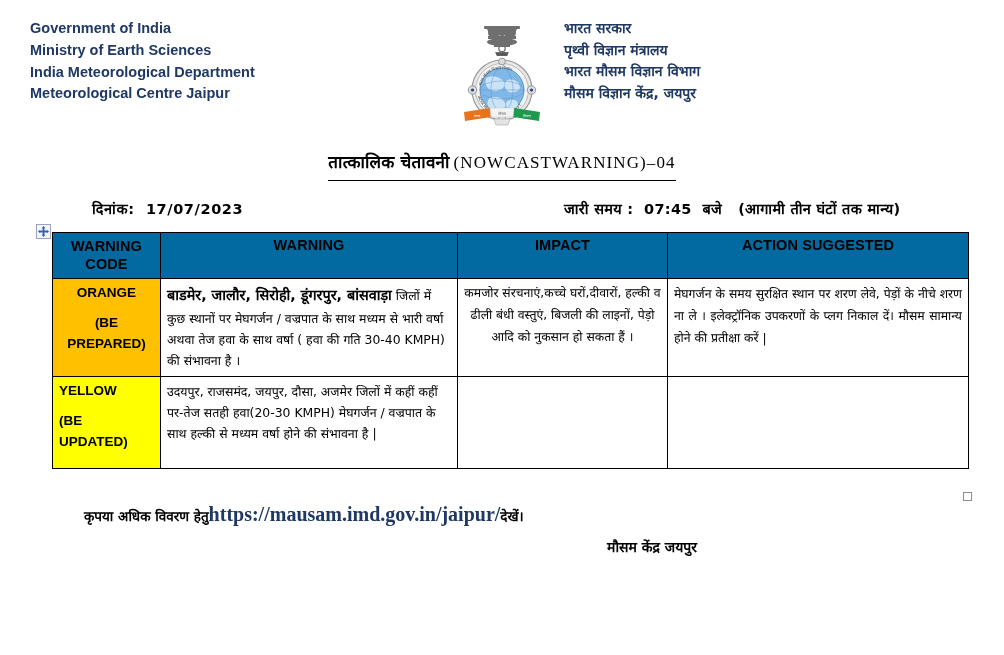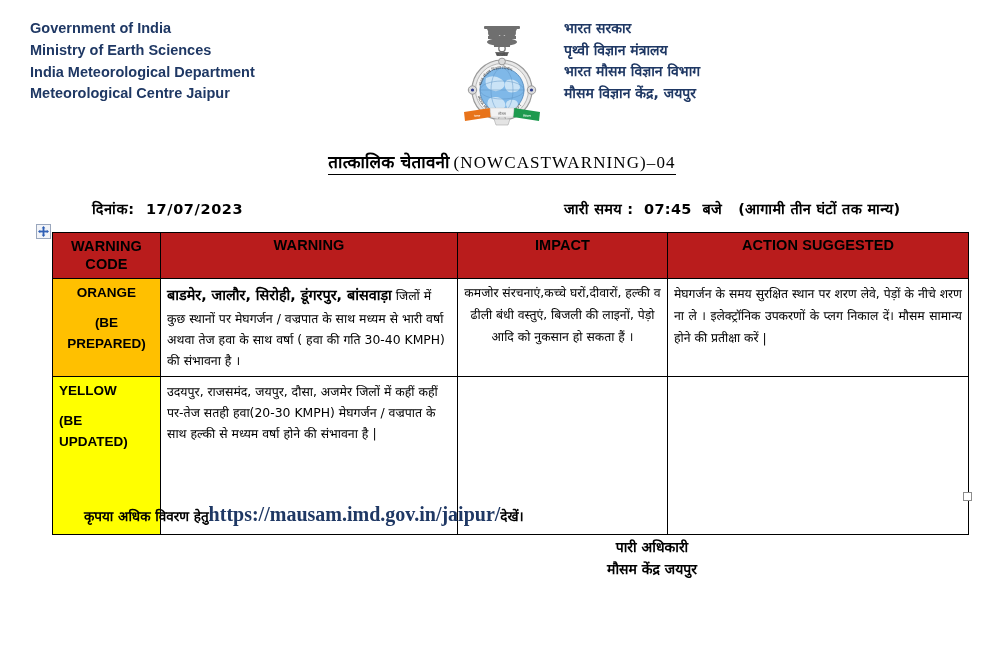--- a/index.html
+++ b/index.html
@@ -40,21 +40,21 @@
   .emblem svg { display:block; }
 
   
   .doc-title {
     position: absolute; top: 150px; left: 0; width: 1004px;
     text-align: center;
   }
   .doc-title .t-inner {
     display: inline-block;
     border-bottom: 1.6px solid #000;
-    padding-bottom: 1px;
+    padding-bottom: 7px;
     white-space: nowrap;
   }
   .t-hi {
     font-family: "DejaVu Sans", sans-serif;
     font-weight: bold; font-size: 17px; color:#000;
     letter-spacing: .2px;
   }
   .t-en {
     font-family: "Liberation Serif", serif;
     font-size: 17px; color:#000; letter-spacing: 1.1px;
@@ -105,21 +105,21 @@
   col.c4 { width: 301px; }
 
   thead th {
     height: 46px;
     vertical-align: middle;
     text-align: center;
     font-family: "Liberation Sans", "DejaVu Sans", sans-serif;
     font-weight: bold;
     font-size: 14.5px;
     color: #000;
-    background: #b91c1c;
+    background: #0369a1;
     padding: 3px 4px;
     letter-spacing: .1px;
   }
   thead th.wc { line-height: 1.25; }
 
   td.code {
     font-family: "Liberation Sans", "DejaVu Sans", sans-serif;
     font-weight: bold;
     font-size: 13.5px;
     color: #000;
@@ -150,21 +150,21 @@
     text-align: center;
   }
   td.action {
     font-family: "DejaVu Sans", sans-serif;
     font-size: 12.3px;
     line-height: 1.80;
     color:#000;
     text-align: justify;
   }
   tr.row-orange td { height: 96px; }
-  tr.row-yellow td { height: 158px; }
+  tr.row-yellow td { height: 92px; }
   td.blank { background:#ffffff; }
 
   
   .footer-link {
     position: absolute; left: 84px; top: 503px;
     font-family: "DejaVu Sans", sans-serif;
     font-weight: bold;
     font-size: 13.5px;
     color: #000;
     white-space: nowrap;
@@ -346,17 +346,16 @@
     </tbody>
   </table>
 
   <div class="tbl-resize-handle"></div>
 
   <div class="footer-link">
     <span>कृपया अधिक विवरण हेतु</span><span class="url">https://mausam.imd.gov.in/jaipur/</span><span>देखें।</span>
   </div>
 
   <div class="signature">
-    <span class="ln">पारी अधिकारी</span>
     <span class="ln">मौसम केंद्र जयपुर</span>
   </div>
 
 </div>
 
 </body></html>

